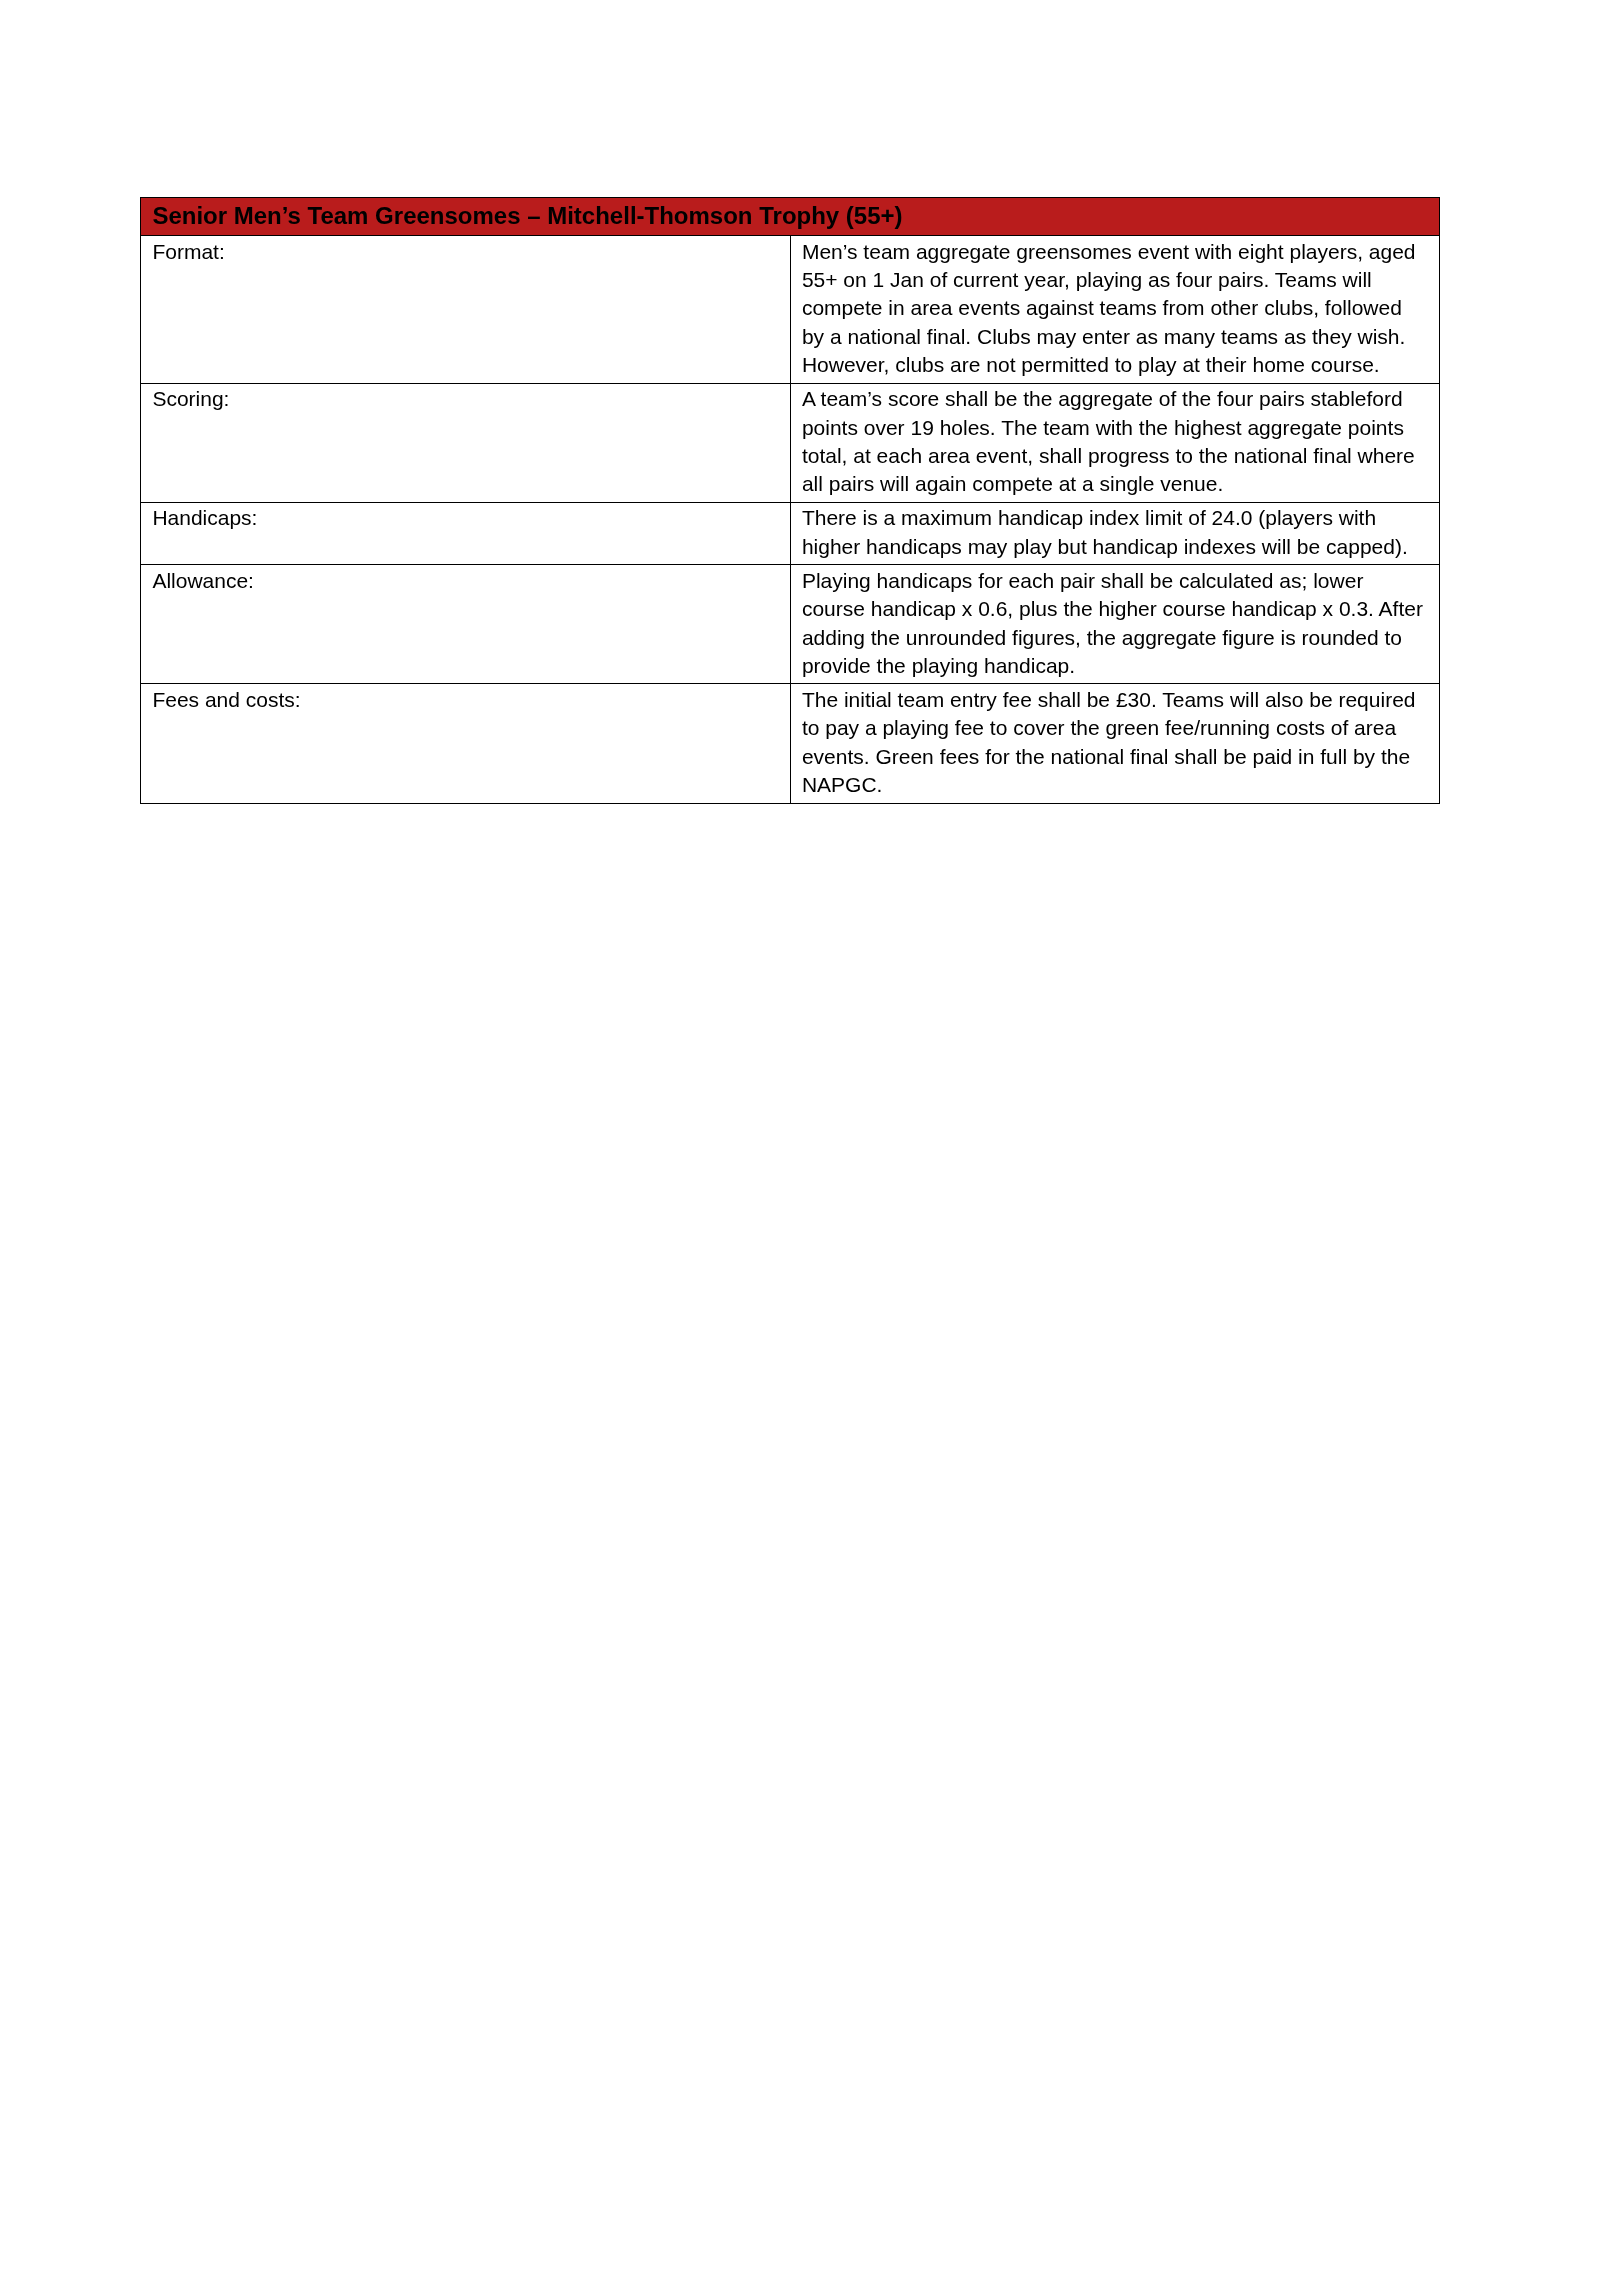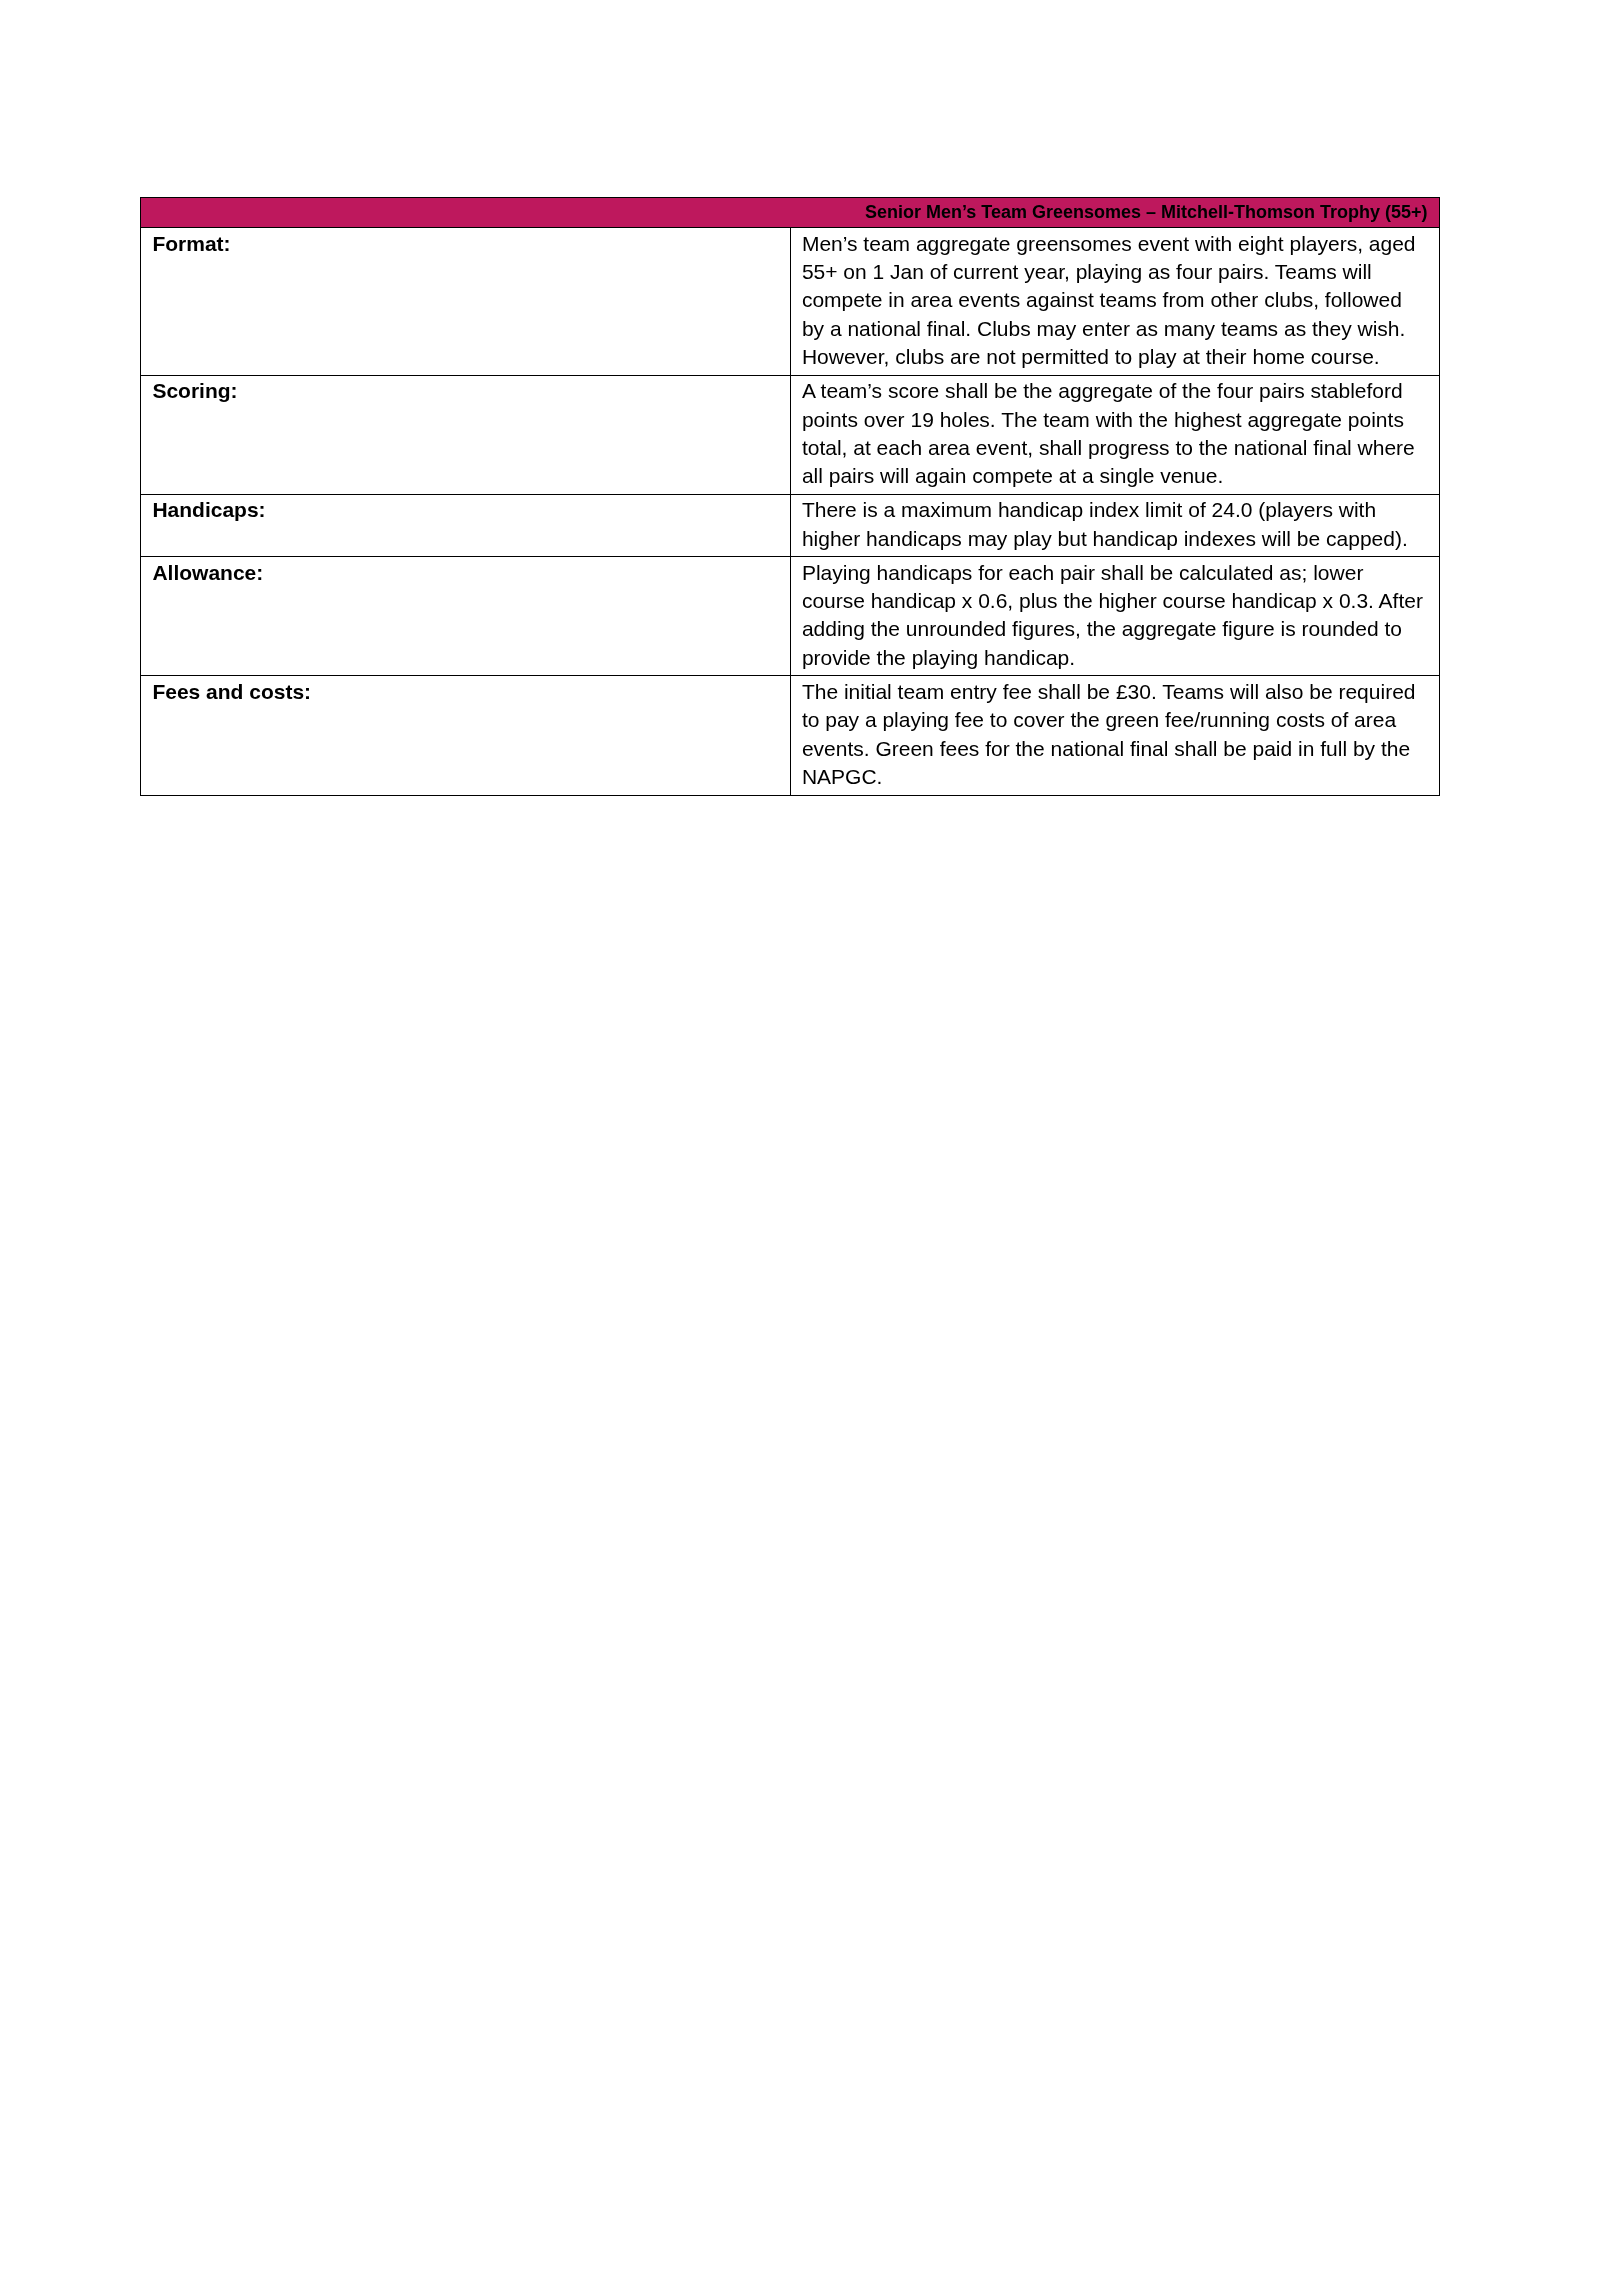--- a/index.html
+++ b/index.html
@@ -35,30 +35,30 @@
     font-size: 21px;
     line-height: 1.35;
   }
   table.rules-table th,
   table.rules-table td {
     border: 1.6px solid #000000;
     vertical-align: top;
     padding: 1.6px 11.4px 3.2px 11.4px;
   }
   th.title-cell {
-    background: #be185d;
-    text-align: right;
+    background: #b91c1c;
+    text-align: left;
     font-weight: bold;
-    font-size: 18px;
+    font-size: 24px;
     padding-top: 2.4px;
     padding-bottom: 2.4px;
   }
   td.label-cell {
     width: 216px;
-    font-weight: bold;
+    font-weight: normal;
     white-space: normal;
   }
   td.text-cell {
     text-align: left;
   }
 </style>
 </head>
 <body>
 
 <div class="page">

